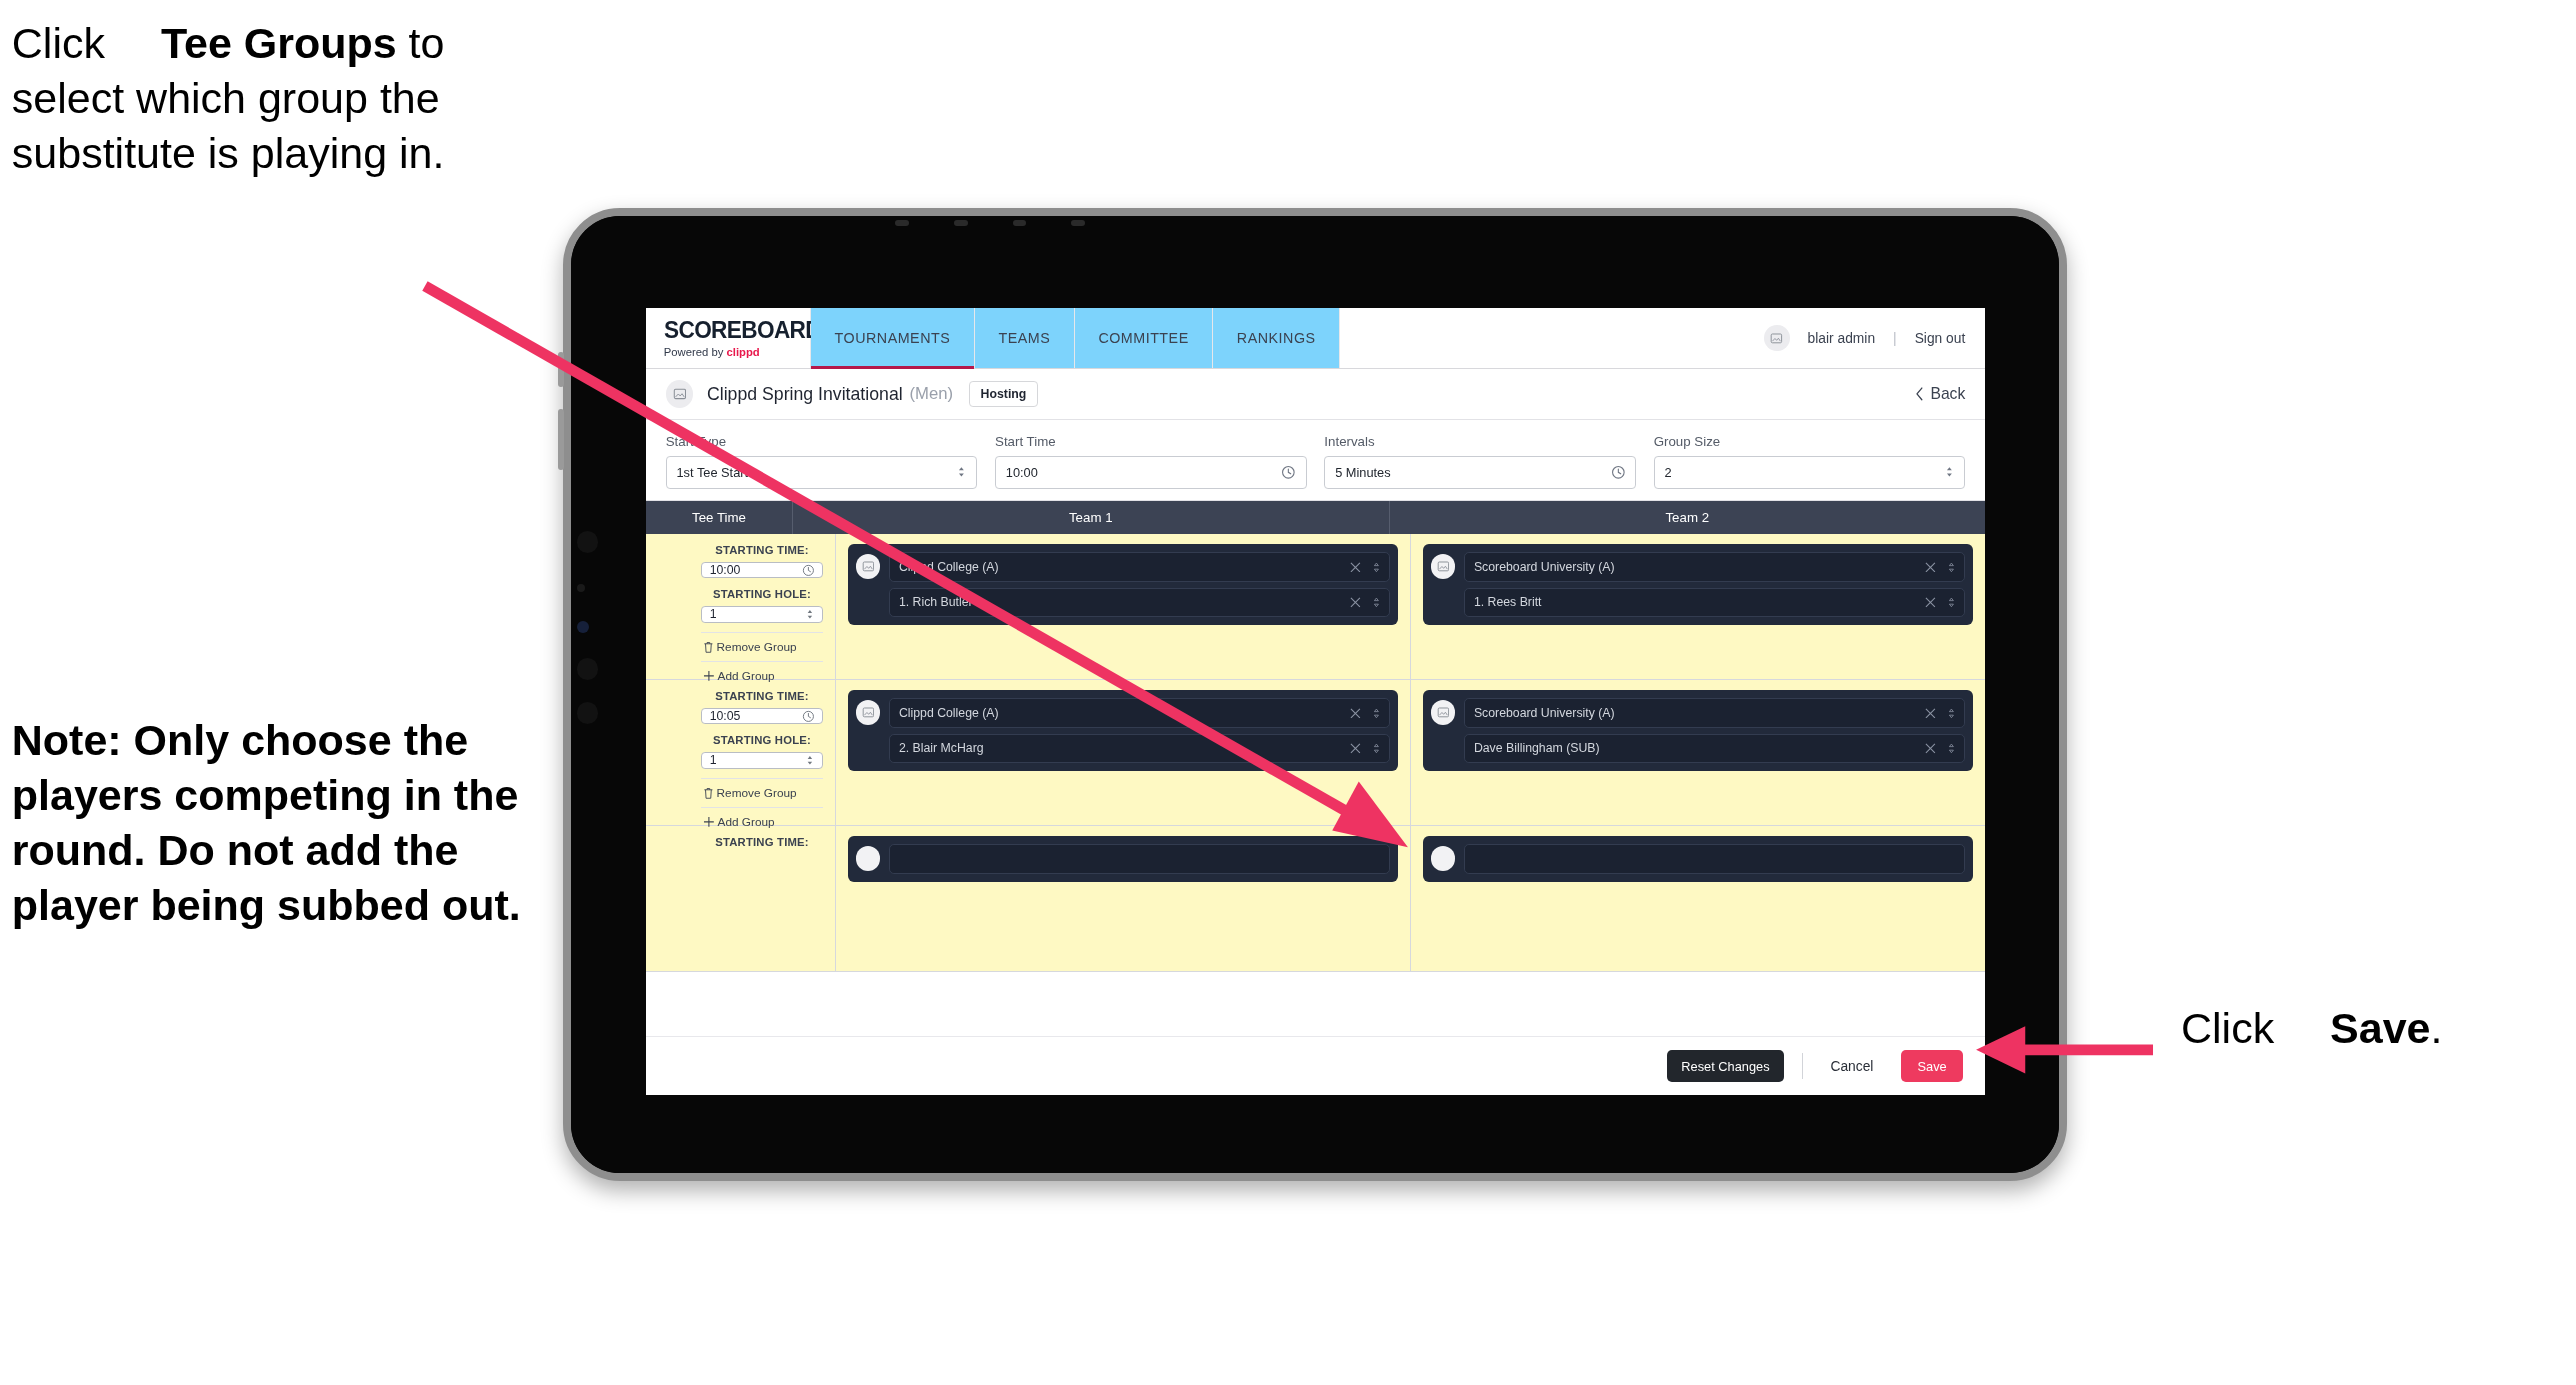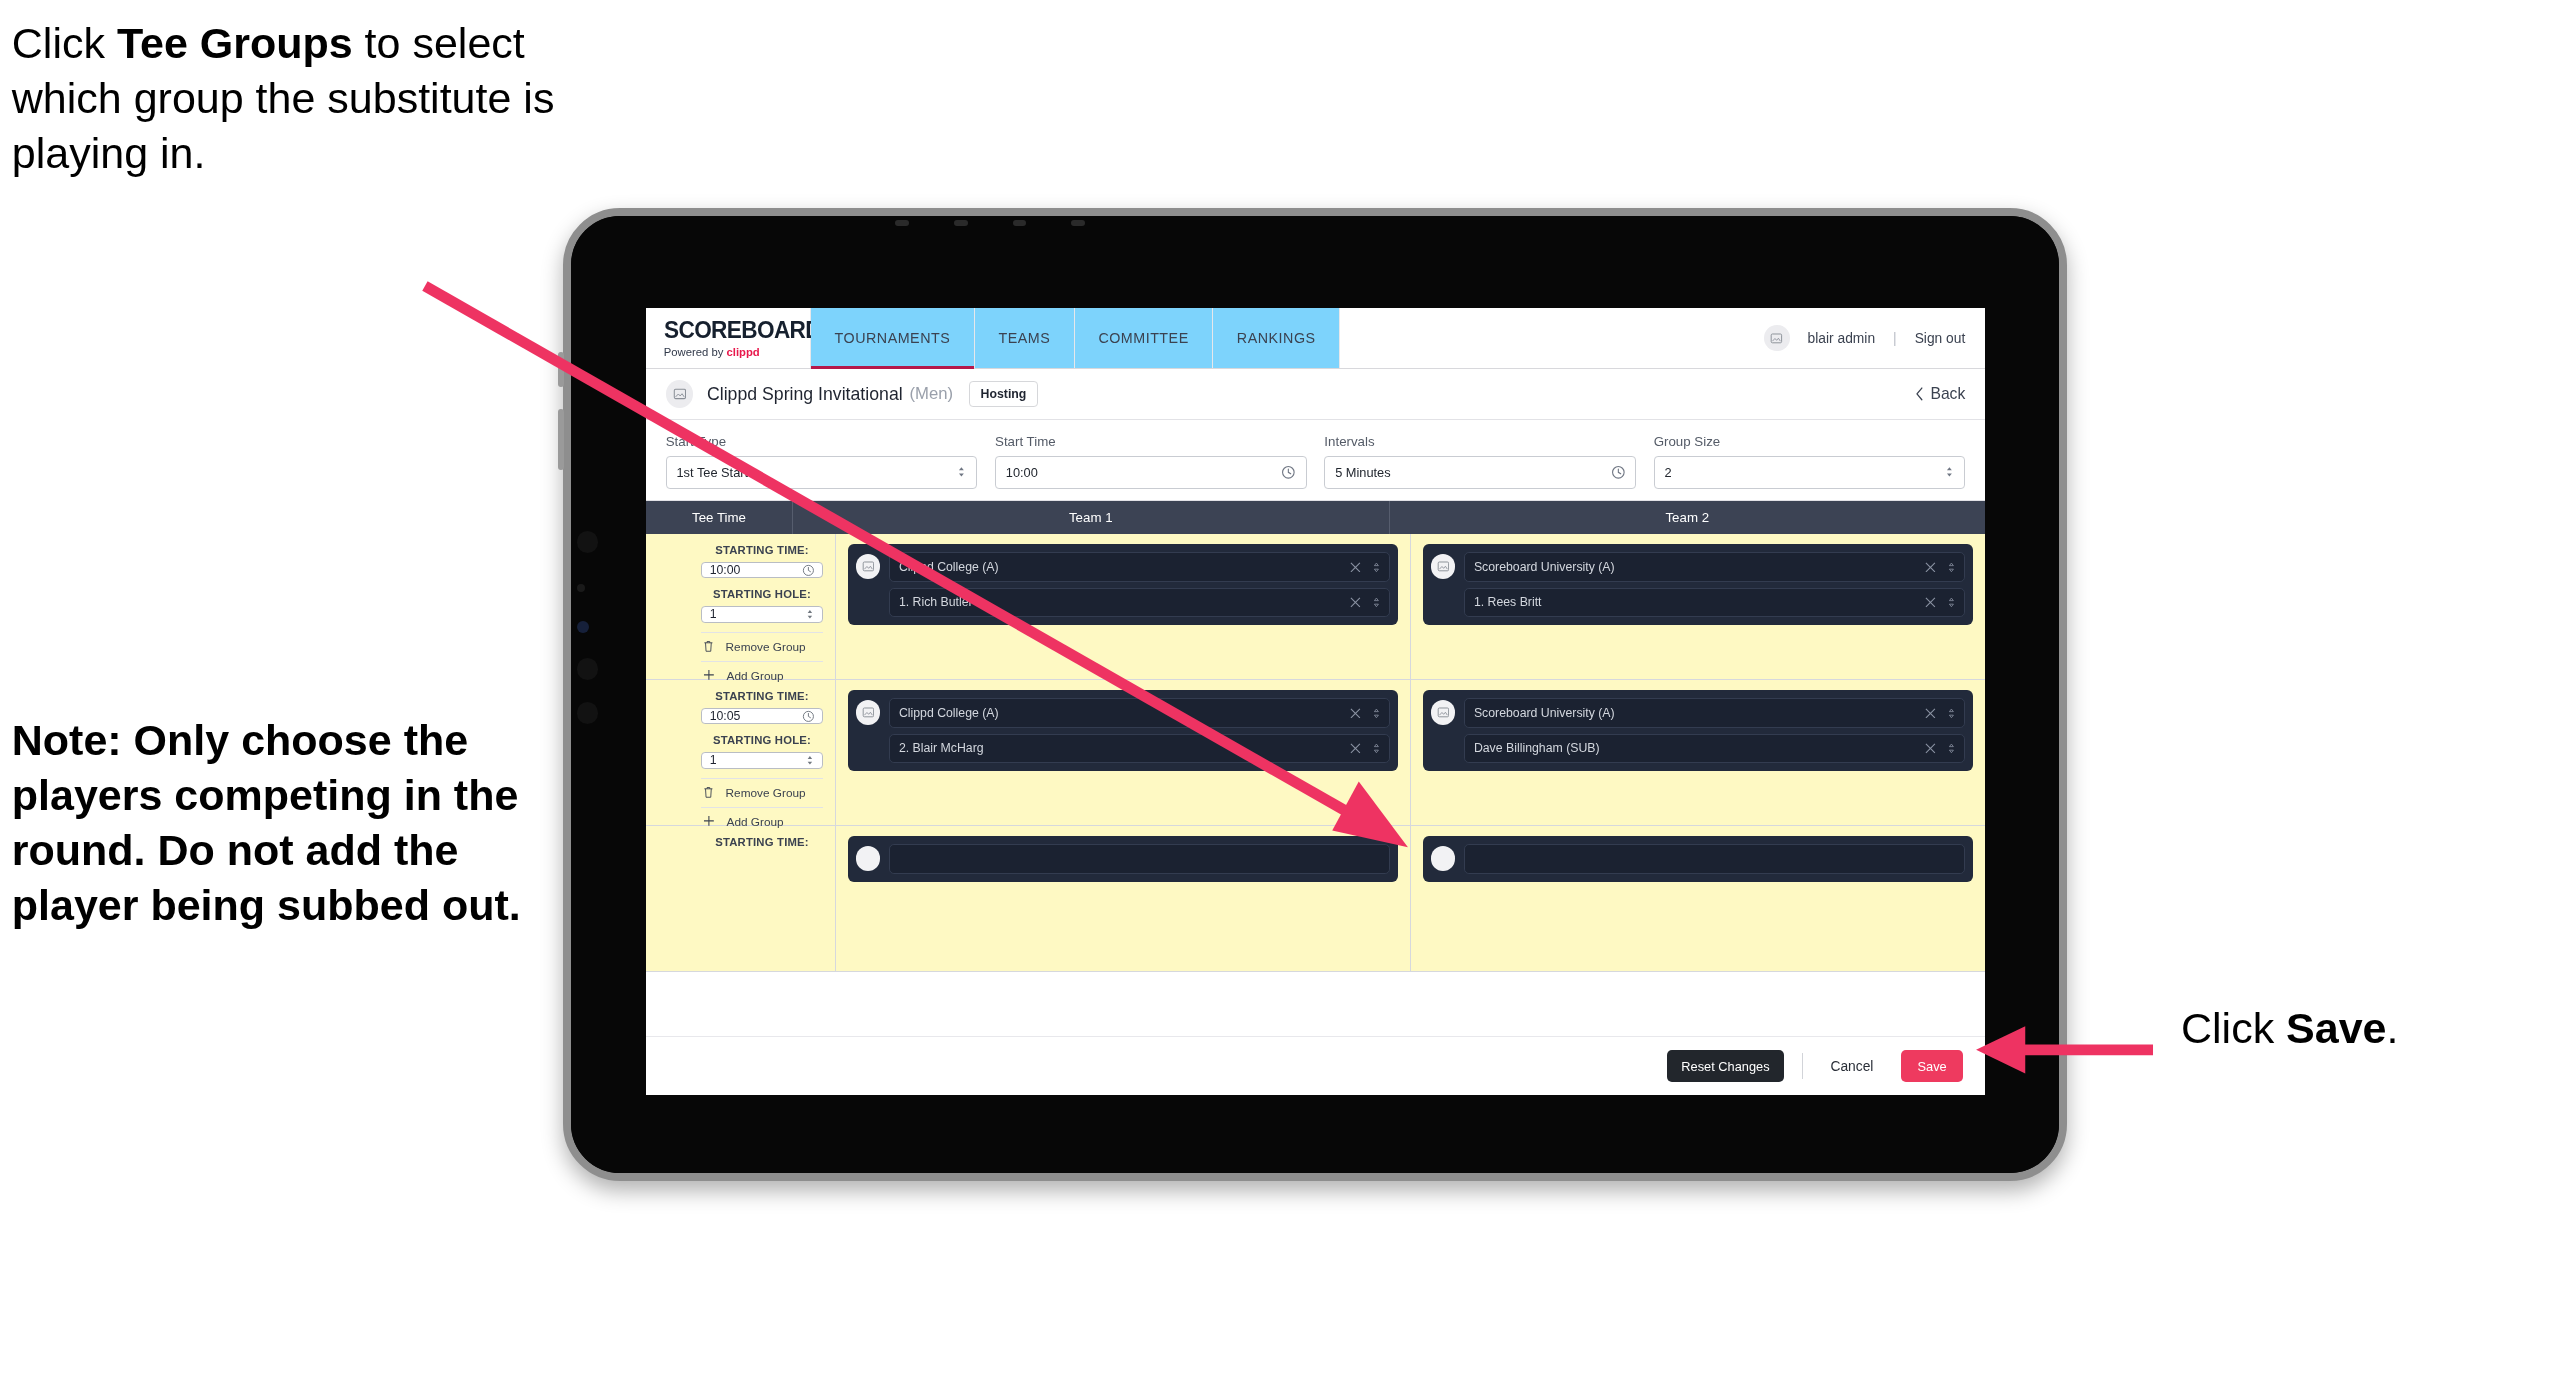--- a/index.html
+++ b/index.html
@@ -14,21 +14,21 @@
   
   .anno {
     position: absolute;
     font-family: "Liberation Sans", sans-serif;
     color: #000;
     line-height: 1.28;
   }
   #anno-tee-groups { left: 11.8px; top: 15.7px; width: 551px; font-size: 43px; font-weight: 400; }
   #anno-note       { left: 11.8px; top: 665px; width: 551px; font-size: 43px; font-weight: 700; margin-top: 48px; }
   #anno-save       { left: 2181px; top: 1001px; width: 374px; font-size: 43px; font-weight: 400; }
-  .anno b { font-weight: 700; }
+  .anno b { font-weight: 700; margin-left: 44px; }
 
   
   .arrow-svg { position: absolute; left: 0; top: 0; width: 2576px; height: 1385px; pointer-events: none; }
 
   
   .tablet {
     position: absolute;
     left: 563px; top: 208px;
     width: 1504px; height: 973px;
     background: #0b0b0b;
@@ -163,21 +163,21 @@
   }
   .lbl-cap { font-size: 11.3px; font-weight:700; letter-spacing:0.2px; color:#3b4250; margin-bottom:5.9px; text-align:center;}
   .mini-control {
     width: 100%; height: 29.5px; border:1px solid #b9bdc4; border-radius:3.9px;
     background:#fff; display:flex; align-items:center; padding: 0 7.9px;
     font-size: 12.3px; color:#1f2430; margin-bottom: 9.8px;
   }
   .mini-control .val { flex:1; }
   .mini-control .ico { color:#70777f; display:flex; }
   .group-act {
-    width:100%; display:flex; gap:12px;
+    width:100%; display:flex; align-items:center; gap:3px;
     font-size: 11.8px; color:#3b4250; padding: 6.9px 2px;
     border-top: 1px solid #e2e3e6; cursor:pointer;
   }
   .group-act:first-of-type { border-top: 1px solid #e2e3e6; }
 
   .cell-team {
     flex:1; border-right:1px solid #d6d8dd; padding: 9.8px 11.8px;
     display:flex; flex-direction:column;
   }
   .cell-team:last-child { border-right:none; }

